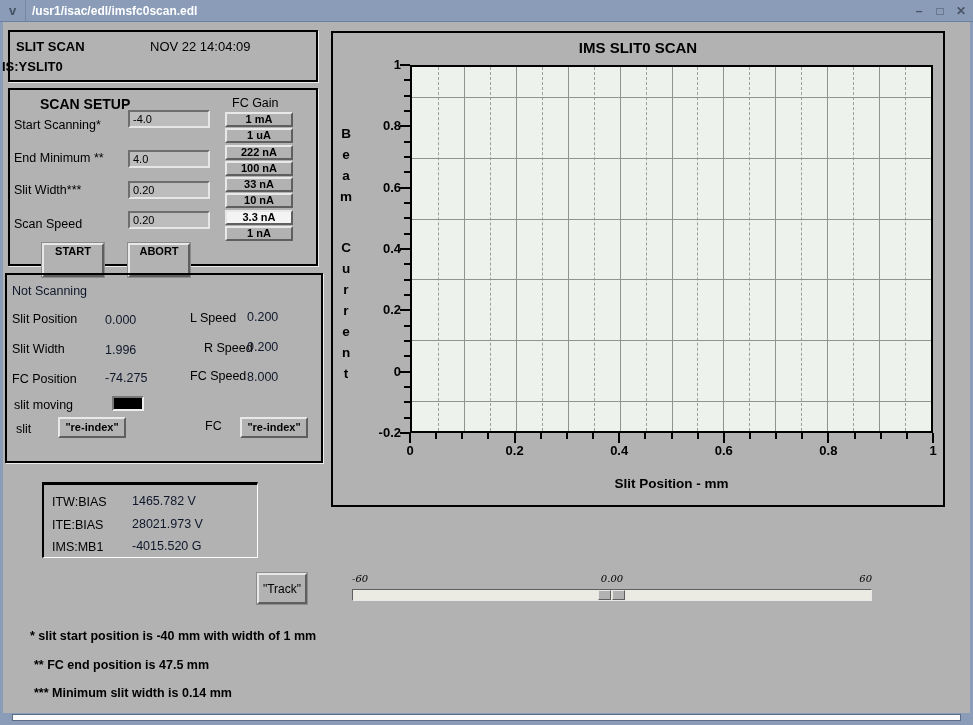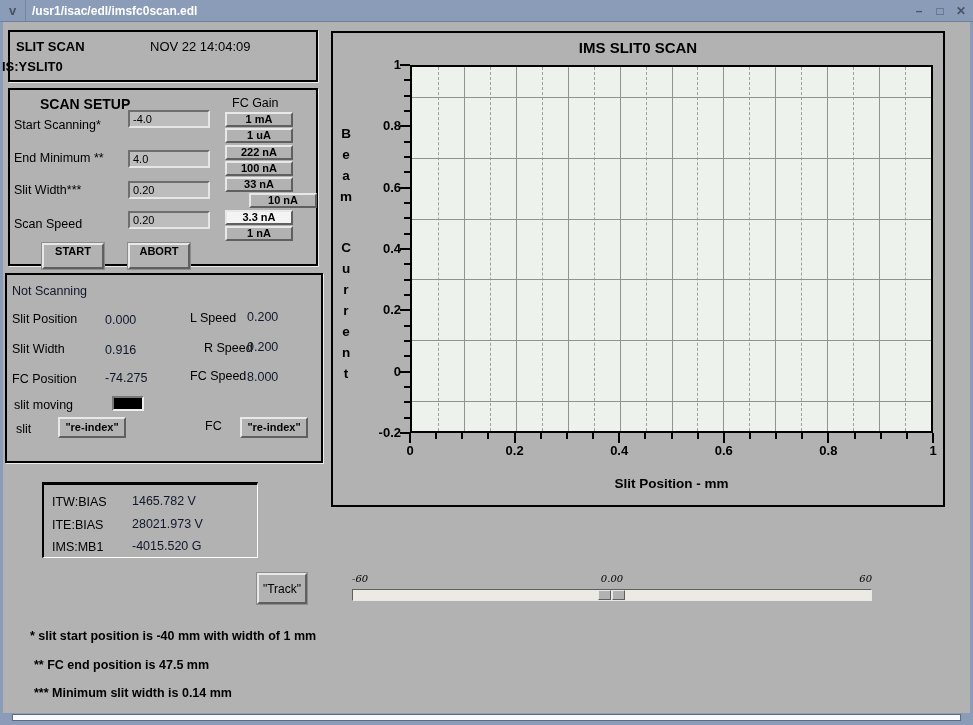--- a/index.html
+++ b/index.html
@@ -19,21 +19,21 @@
   
   .gbox{position:absolute;border:2px solid #000;box-shadow:1px 1px 0 rgba(255,255,255,.75);}
   .raised{background:#b2b2b2;border:2px solid;border-color:#e8e8e8 #5f5f5f #5f5f5f #e8e8e8;}
   .sunkfield{position:absolute;background:#bdbdbd;border:2px solid;border-color:#6e6e6e #e6e6e6 #e6e6e6 #6e6e6e;font-size:11px;font-family:"Liberation Sans",sans-serif;color:#000;padding:0 3px;outline:none;}
   .lbl{position:absolute;font-size:12.5px;color:#000;white-space:nowrap;}
   .blue{color:#0f172a;}
   .bold{font-weight:bold;}
   
   .gainbtn{position:absolute;left:215px;width:68px;height:15px;font-size:11px;font-weight:bold;text-align:center;line-height:11px;cursor:pointer;}
   .gainbtn.sel{background:#f4f4f4;}
-  .cmdbtn{position:absolute;width:62px;height:26px;font-size:11px;font-weight:bold;text-align:center;line-height:13px;outline:1px solid #8c8c8c;cursor:pointer;}
+  .cmdbtn{position:absolute;width:62px;height:34px;font-size:11px;font-weight:bold;text-align:center;line-height:13px;outline:1px solid #8c8c8c;cursor:pointer;}
   .reindex{position:absolute;width:68px;height:21px;font-size:11px;font-weight:bold;text-align:center;line-height:16px;cursor:pointer;}
   
   .chartbox{position:absolute;left:331px;top:31px;width:614px;height:476px;border:2px solid #000;background:#b2b2b2;}
   .charttitle{position:absolute;left:0;top:6px;width:100%;text-align:center;font-size:15px;font-weight:bold;}
   .plot{position:absolute;left:77px;top:32px;width:523px;height:368px;border:2px solid #000;background:#eef2ec;}
   .gridv{position:absolute;top:0;bottom:0;width:1px;background:#8f948f;}
   .gridvd{position:absolute;top:0;bottom:0;width:0;border-left:1px dashed #9aa09a;}
   .gridh{position:absolute;left:0;right:0;height:1px;background:#8f948f;}
   .ytick{position:absolute;height:2px;background:#000;}
   .xtick{position:absolute;width:2px;background:#000;}
@@ -86,35 +86,35 @@
     <div class="lbl" style="left:4px;top:93px;">Slit Width***</div>
     <input class="sunkfield" style="left: 118px; top: 91px; width: 82px; height: 18px;" value="0.20">
     <div class="lbl" style="left:4px;top:127px;">Scan Speed</div>
     <input class="sunkfield" style="left: 118px; top: 121px; width: 82px; height: 18px;" value="0.20">
 
     <div class="gainbtn raised" style="top:22px;">1 mA</div>
     <div class="gainbtn raised" style="top:38px;">1 uA</div>
     <div class="gainbtn raised" style="top:55px;">222 nA</div>
     <div class="gainbtn raised" style="top:71px;">100 nA</div>
     <div class="gainbtn raised" style="top:87px;">33 nA</div>
-    <div class="gainbtn raised" style="top:103px;margin-left:24px;">10 nA</div>
+    <div class="gainbtn raised" style="top:103px;">10 nA</div>
     <div class="gainbtn raised sel" style="top:120px;">3.3 nA</div>
     <div class="gainbtn raised" style="top:136px;">1 nA</div>
 
     <div class="cmdbtn raised" style="left:32px;top:153px;">START</div>
     <div class="cmdbtn raised" style="left:118px;top:153px;">ABORT</div>
   </div>
 
   <div class="gbox" style="left:5px;top:273px;width:318px;height:190px;">
     <div class="lbl blue" style="left:5px;top:9px;">Not Scanning</div>
 
     <div class="lbl" style="left:5px;top:37px;">Slit Position</div>
     <div class="lbl blue" style="left:98px;top:38px;">0.000</div>
     <div class="lbl" style="left:5px;top:67px;">Slit Width</div>
-    <div class="lbl blue" style="left:98px;top:68px;">0.916</div>
+    <div class="lbl blue" style="left:98px;top:68px;">1.996</div>
     <div class="lbl" style="left:5px;top:97px;">FC Position</div>
     <div class="lbl blue" style="left:98px;top:96px;">-74.275</div>
 
     <div class="lbl" style="left:183px;top:36px;">L Speed</div>
     <div class="lbl blue" style="left:240px;top:35px;">0.200</div>
     <div class="lbl" style="left:197px;top:66px;">R Speed</div>
     <div class="lbl blue" style="left:240px;top:65px;">0.200</div>
     <div class="lbl" style="left:183px;top:94px;">FC Speed</div>
     <div class="lbl blue" style="left:240px;top:95px;">8.000</div>
 

